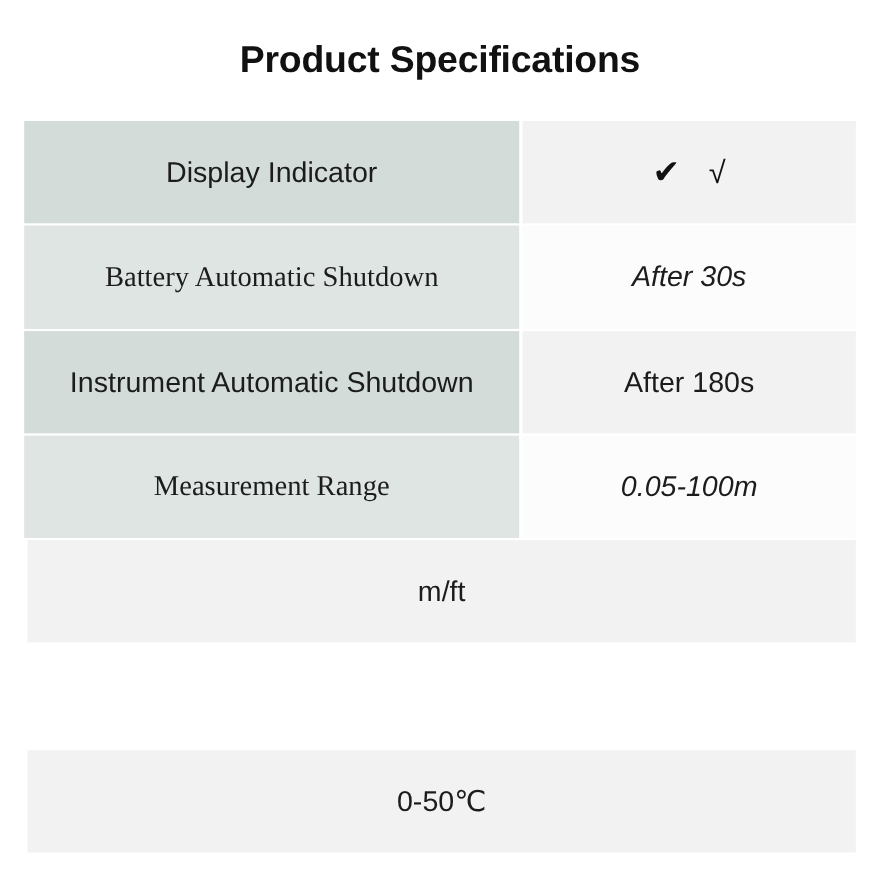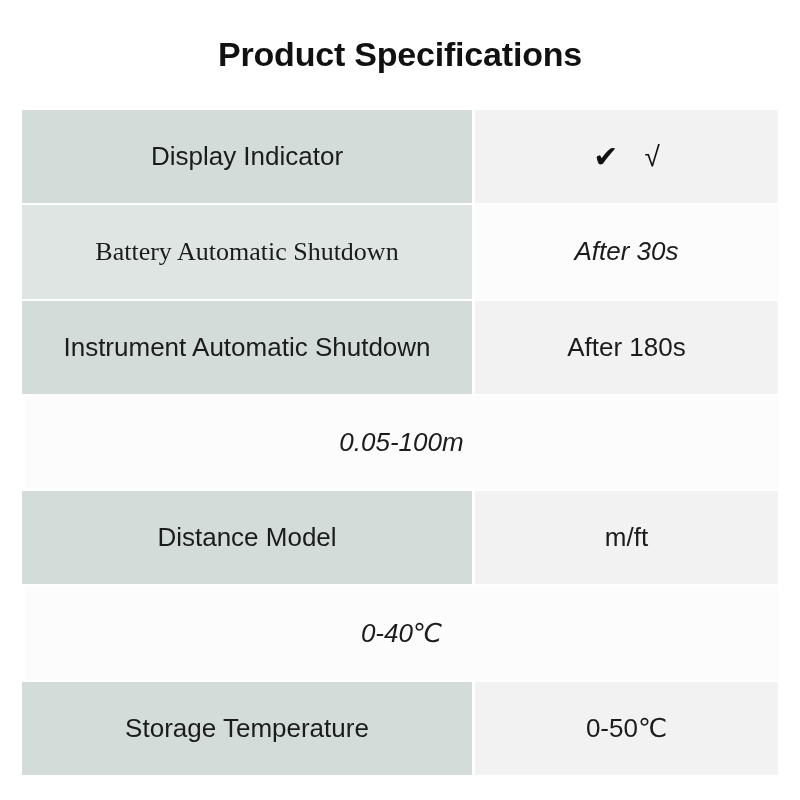--- a/index.html
+++ b/index.html
@@ -131,31 +131,29 @@
       <div class="spec-label">Battery Automatic Shutdown</div>
       <div class="spec-value">After 30s</div>
     </div>
 
     <div class="spec-row odd">
       <div class="spec-label">Instrument Automatic Shutdown</div>
       <div class="spec-value">After 180s</div>
     </div>
 
     <div class="spec-row even">
+      <div class="spec-label">Measurement Range</div>
       <div class="spec-value">0.05-100m</div>
     </div>
 
     <div class="spec-row odd">
-      <div class="spec-label">Distance Model</div>
       <div class="spec-value">m/ft</div>
     </div>
 
     <div class="spec-row even">
-      <div class="spec-value">0-40℃</div>
     </div>
 
     <div class="spec-row odd">
-      <div class="spec-label">Storage Temperature</div>
       <div class="spec-value">0-50℃</div>
     </div>
 
   </div>
 </div>
 
 </body></html>

